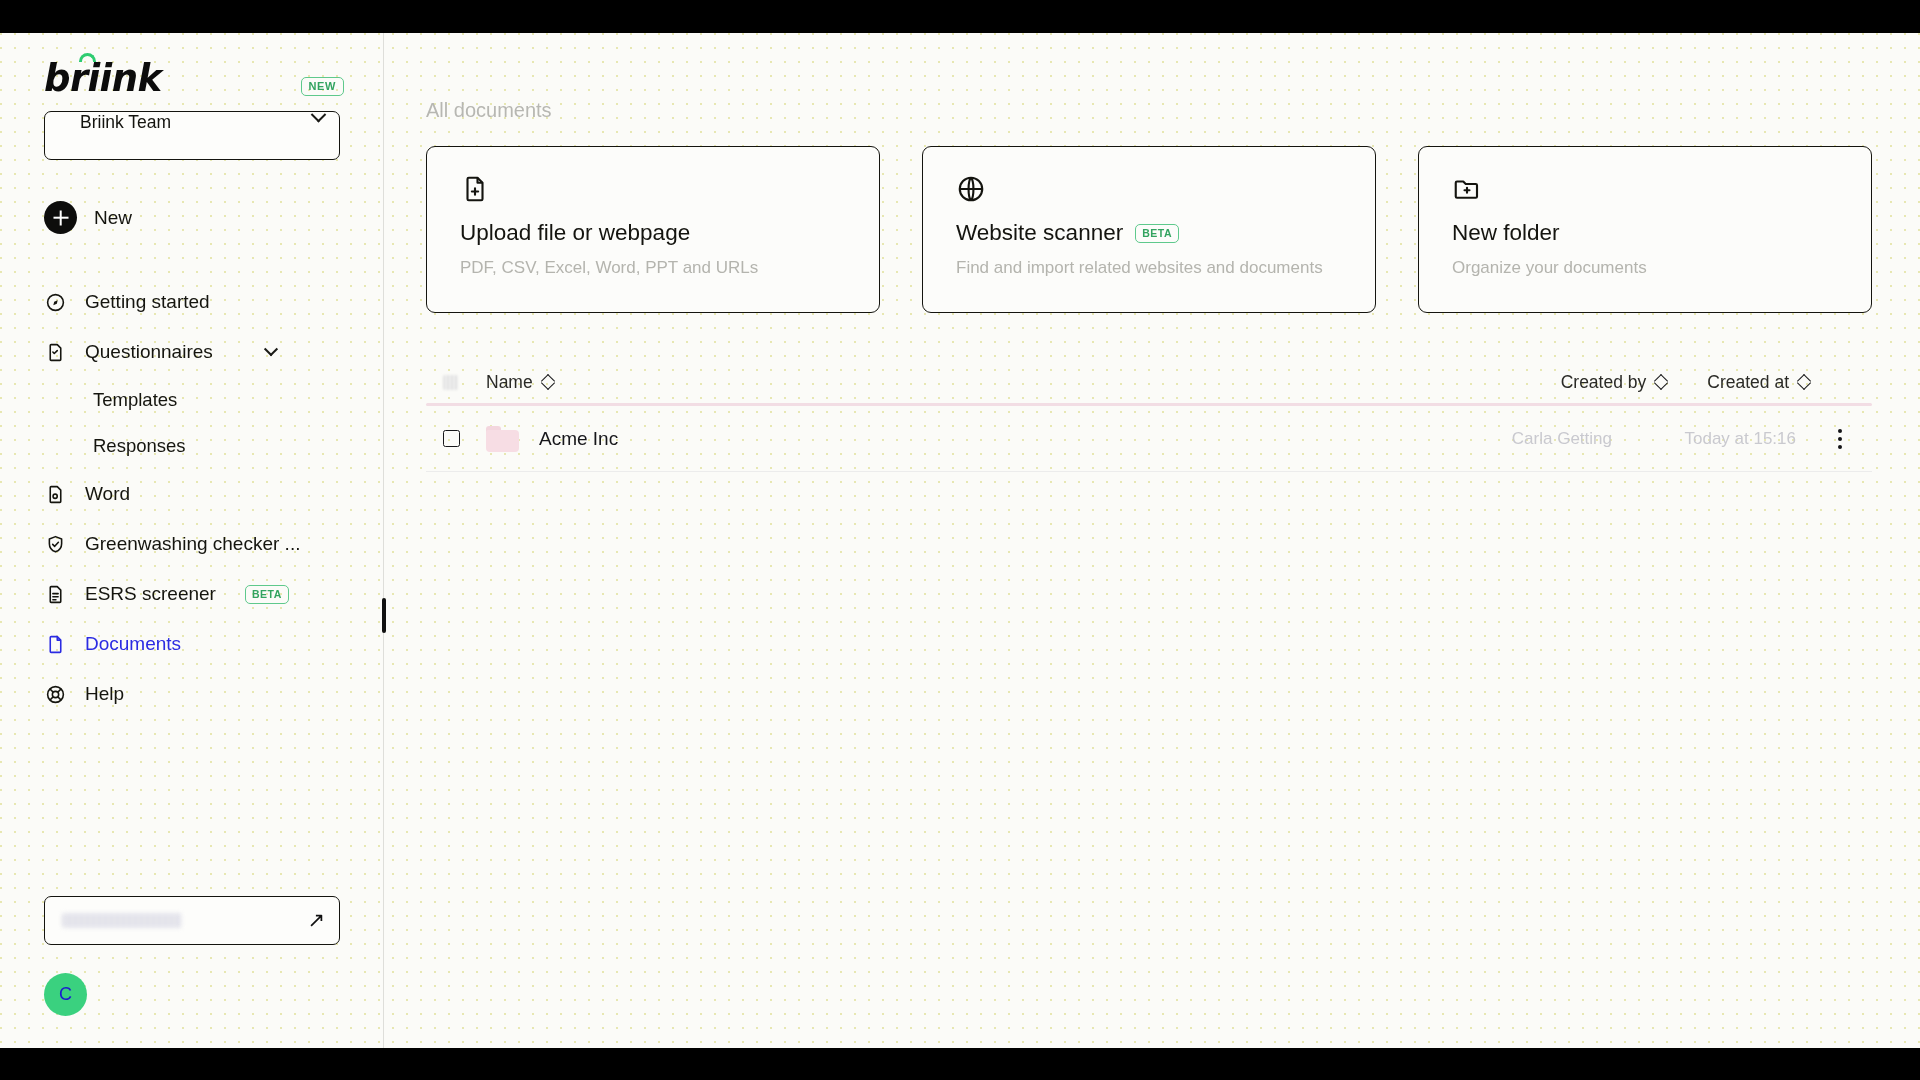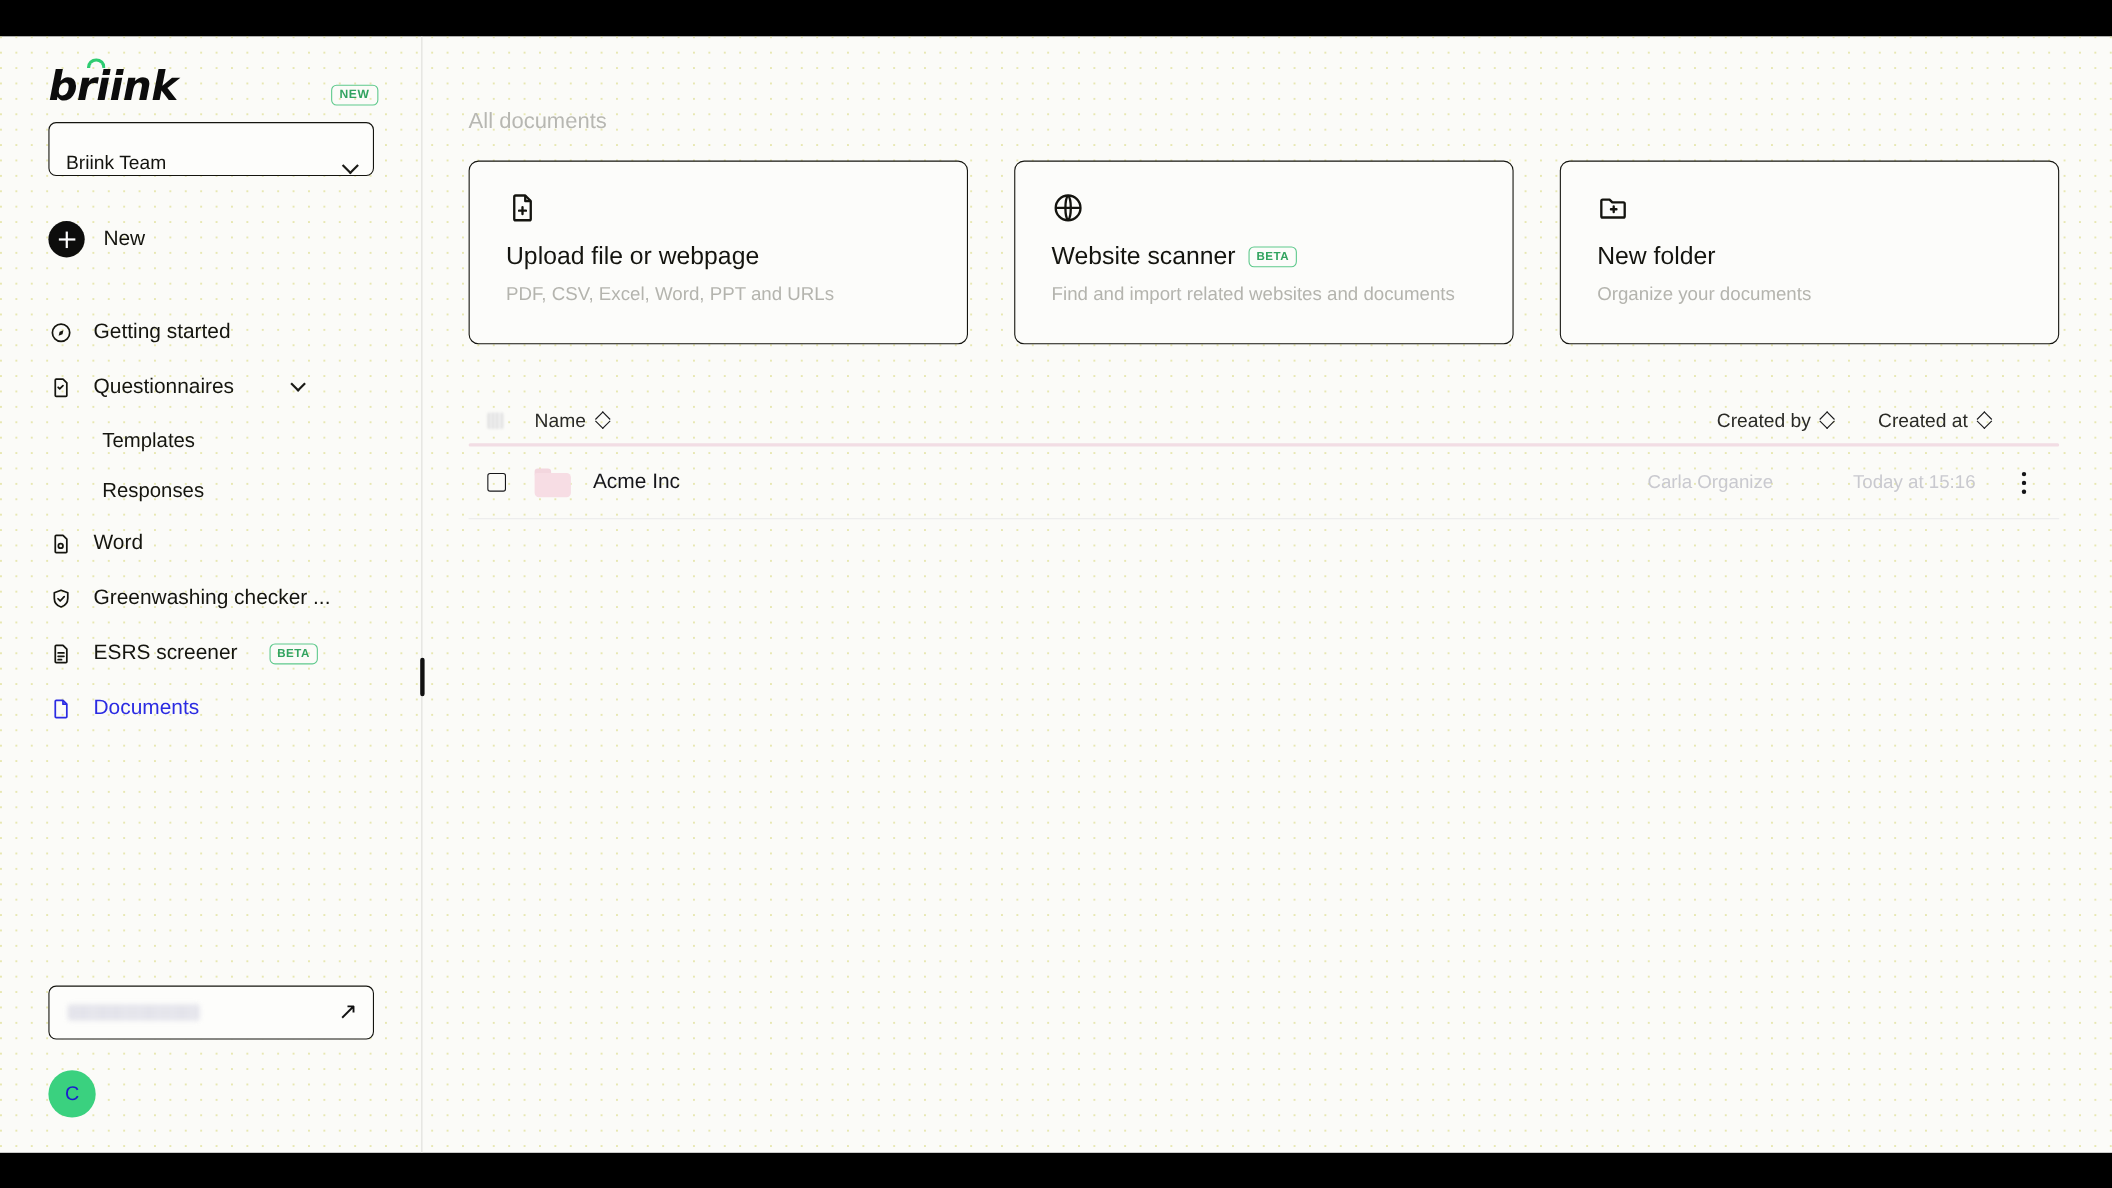--- a/index.html
+++ b/index.html
@@ -78,23 +78,23 @@
     padding: 2px 7px 3px;
     margin-top: 17px;
   }
   .team-select {
     margin: 14px 0 0 44px;
     width: 296px; height: 49px;
     border: 1.6px solid #14140f;
     border-radius: 7px;
     background: #fdfdfb;
     display: flex;
-    align-items: flex-end;
+    align-items: flex-start;
     justify-content: space-between;
-    padding: 0 15px 0 15px;
+    padding: 0 15px 0 35px;
     font-size: 17.5px;
     color: #14140f;
     cursor: pointer;
   }
   .chev {
     width: 11px; height: 11px;
     border-right: 2px solid #1a1a16;
     border-bottom: 2px solid #1a1a16;
     transform: rotate(45deg) translate(-2px,-2px);
   }
@@ -387,20 +387,30 @@
       <div class="nav-item active">
         <span class="ic">
           <svg width="21" height="21" viewBox="0 0 24 24" fill="none" stroke="#2b2be2" stroke-width="1.8" stroke-linejoin="round">
             <path d="M14 3H7a1 1 0 0 0-1 1v16a1 1 0 0 0 1 1h10a1 1 0 0 0 1-1V7z"></path>
             <path d="M14 3v4h4"></path>
           </svg>
         </span>
         <span class="txt">Documents</span>
       </div>
 
+      <div class="nav-item">
+        <span class="ic">
+          <svg width="21" height="21" viewBox="0 0 24 24" fill="none" stroke="#15150f" stroke-width="1.8">
+            <circle cx="12" cy="12" r="9"></circle>
+              <circle cx="12" cy="12" r="3.6"></circle>
+            <path d="M5.6 5.6l3.8 3.8M14.6 14.6l3.8 3.8M18.4 5.6l-3.8 3.8M9.4 14.6l-3.8 3.8"></path>
+          </svg>
+        </span>
+        <span class="txt">Help</span>
+      </div>
     </nav>
 
     <div class="spacer"></div>
 
     <div class="search-box">
       <span class="blur-text"></span>
       <span class="arrow-ne">↗</span>
     </div>
 
     <div class="avatar">
@@ -473,21 +483,21 @@
           </span>
         </span>
       </div>
       <div class="row-sep-top"></div>
 
       <div class="trow">
         <span class="cb"></span>
         <span class="folder-ic"></span>
         <span class="cell-name">Acme Inc</span>
         <span class="trow-right">
-          <span class="cell-by">Carla Organize</span>
+          <span class="cell-by">Carla Getting</span>
           <span class="cell-at">Today at 15:16</span>
           <span class="kebab">
               <i></i>
               <i></i>
               <i></i>
             </span>
         </span>
       </div>
     </div>
   </main>

